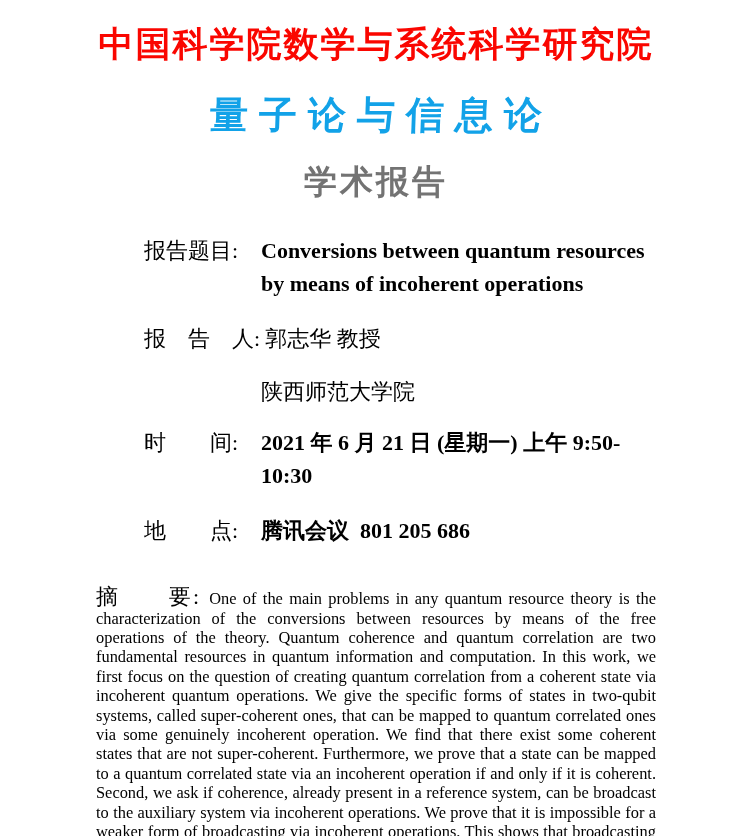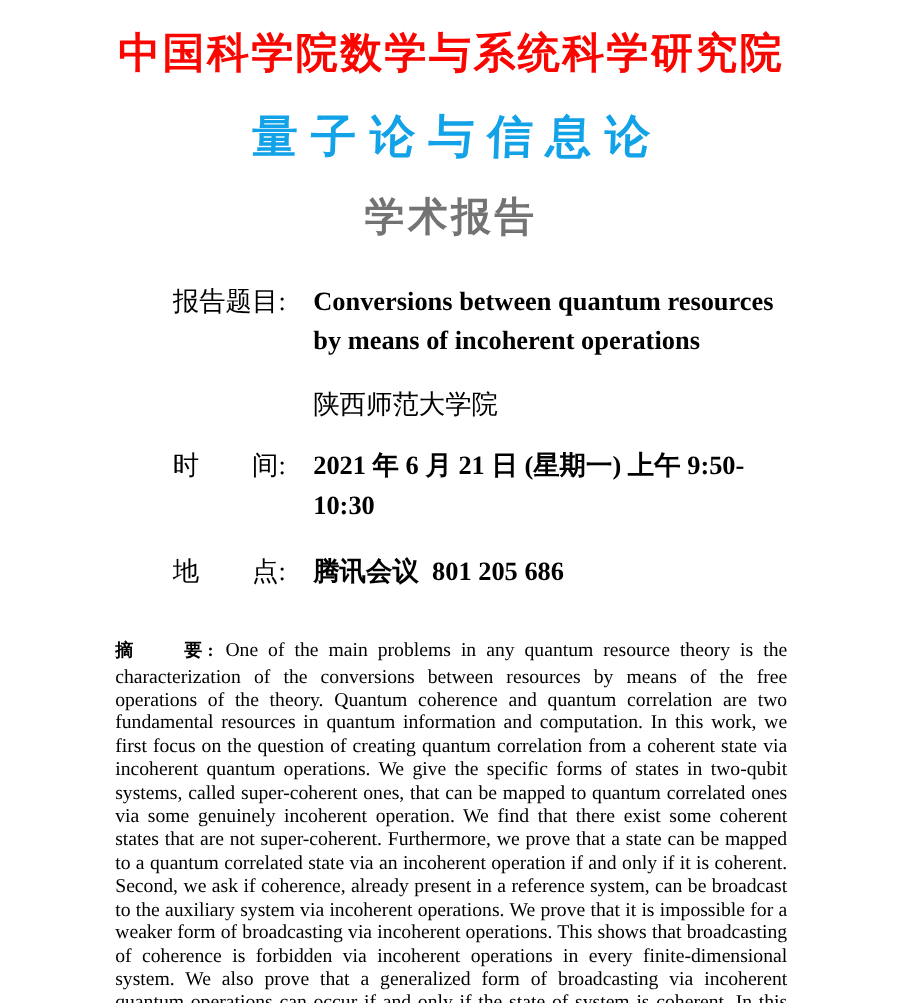--- a/index.html
+++ b/index.html
@@ -78,45 +78,48 @@
     font-family: Liberation Serif, serif;
   }
   .abstract {
     margin: 40px 0 0 0;
     text-align: justify;
     font-size: 16.4px;
     line-height: 19.4px;
     color: #000000;
   }
   .abstract .abstract-label {
-    font-size: 15px;
+    font-size: 22px;
     white-space: pre;
     margin-right: 10px;
     line-height: 19.4px;
-    font-weight: bold;
   }
 </style>
 </head>
 <body>
 
 <div class="page">
 
   <h1 class="institute-title">中国科学院数学与系统科学研究院</h1>
 
   <h2 class="series-title">量子论与信息论</h2>
 
   <h3 class="report-type">学术报告</h3>
 
   <div class="fields">
 
     <div class="field">
       <span class="label">报告题目:</span>
       <span class="value bold">Conversions between quantum resources by means of incoherent operations</span>
     </div>
 
+    <div class="field">
+      <span class="label">报　告　人:</span>
+      <span class="value">郭志华 教授</span>
+    </div>
 
     <div class="field affiliation-row">
       <span class="label"></span>
       <span class="value">陕西师范大学院</span>
     </div>
 
     <div class="field">
       <span class="label">时　　间:</span>
       <span class="value bold">2021 年 6 月 21 日 (星期一) 上午 9:50-10:30</span>
     </div>

